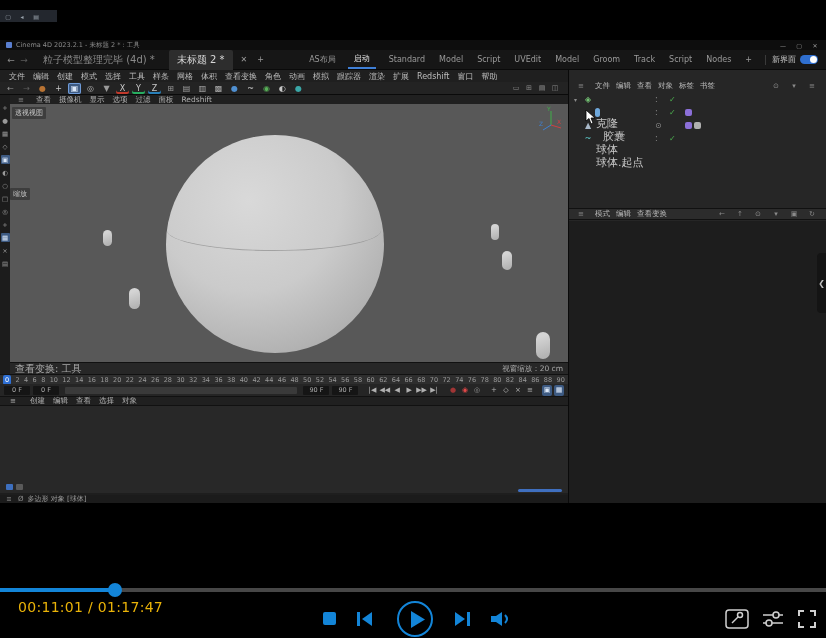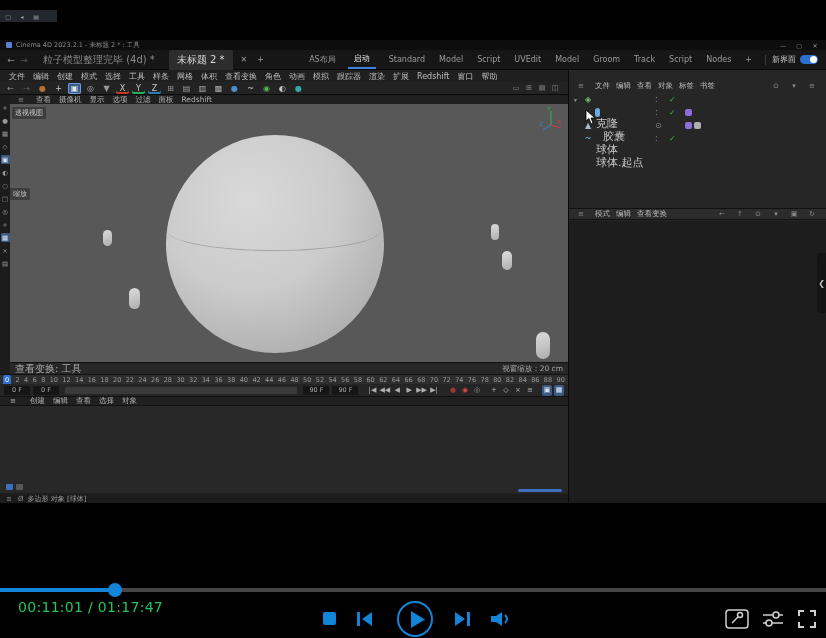--- a/index.html
+++ b/index.html
@@ -106,21 +106,21 @@
   #attr-right{margin-left:auto;display:flex;gap:2px;}
   #attr-empty{position:absolute;top:151px;left:0;width:258px;height:282px;background:#1d1d1d;}
   #collapse-tab{position:absolute;right:0;top:183px;width:9px;height:60px;background:#141414;
                 border-radius:4px 0 0 4px;display:flex;align-items:center;justify-content:center;
                 font-size:8px;color:#c0c0c0;}
   #cursor{position:absolute;left:16px;top:40px;}
   
   #progress{position:absolute;left:0;top:588px;width:826px;height:4px;background:#474747;}
   #progress-fill{position:absolute;left:0;top:0;height:4px;background:#1385d8;}
   #progress-handle{position:absolute;top:583px;width:14px;height:14px;border-radius:50%;background:#1385d8;}
-  #time-display{position:absolute;left:18px;top:599px;font-size:14px;color:#22c55e;letter-spacing:.3px;}
+  #time-display{position:absolute;left:18px;top:599px;font-size:14px;color:#eab308;letter-spacing:.3px;}
   .pbtn{position:absolute;display:flex;align-items:center;justify-content:center;}
   #stop-btn{left:323px;top:612px;width:13px;height:13px;background:#1385d8;border-radius:2px;}
   #prev-btn{left:356px;top:611px;}
   #play-btn{left:397px;top:601px;width:36px;height:36px;border:2.5px solid #1385d8;border-radius:50%;box-sizing:border-box;}
   #next-btn{left:453px;top:611px;}
   #volume-btn{left:490px;top:611px;}
   #capture-btn{left:725px;top:609px;}
   #settings-btn{left:761px;top:610px;}
   #fullscreen-btn{left:796px;top:608px;}
 </style>

